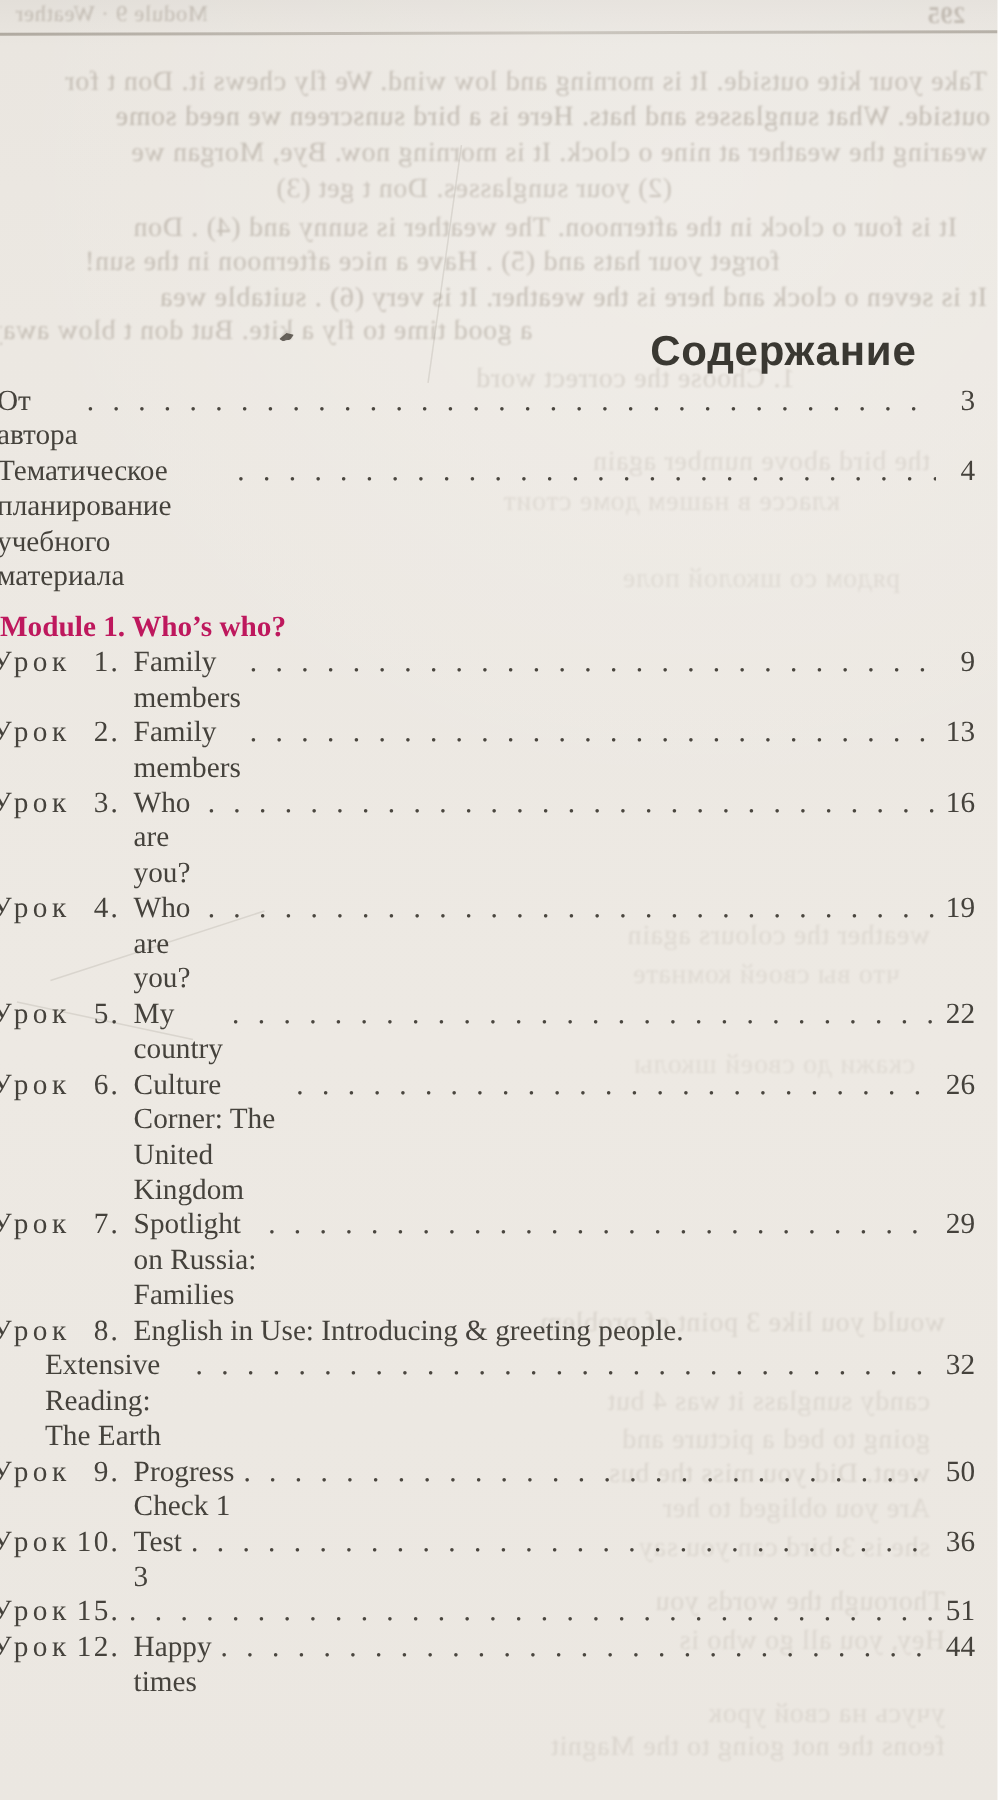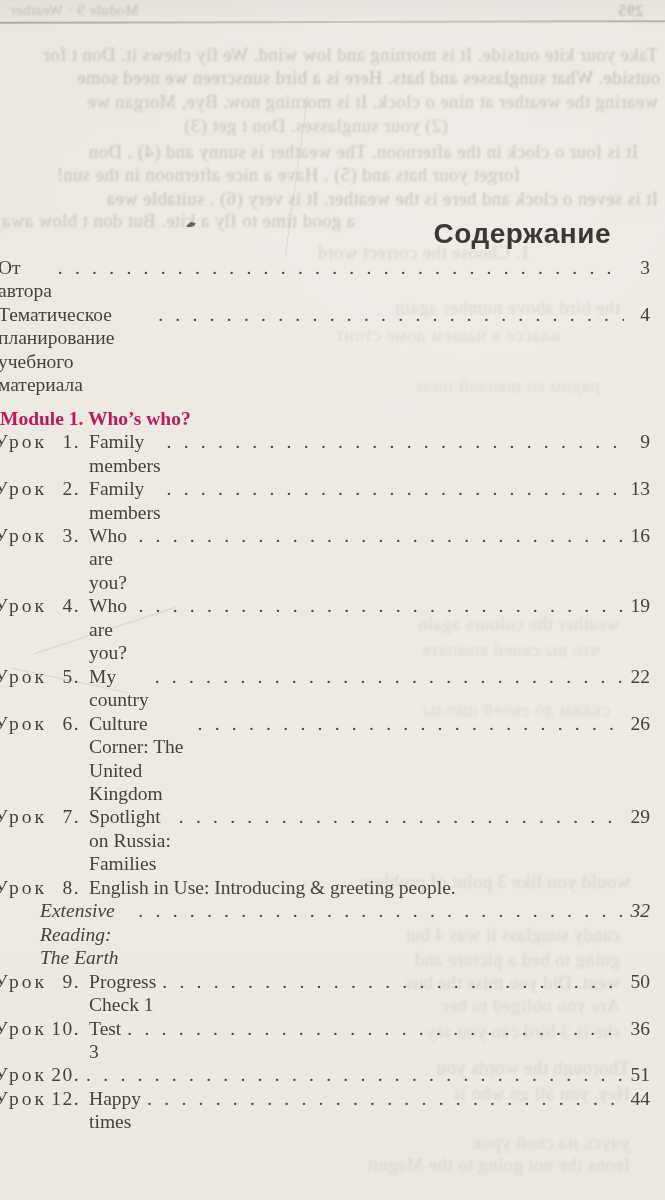--- a/index.html
+++ b/index.html
@@ -40,21 +40,21 @@
     font-family:"Liberation Sans", sans-serif;font-weight:700;
     font-size:28px;letter-spacing:0.5px;color:#3a3832;margin-top:10px;
   }
   .toc{
     position:absolute;top:256px;left:0;right:15px;
     font-size:19.5px;line-height:23.45px;color:#45423c;
   }
   .toc-row{display:flex;align-items:baseline;}
   .toc-row.module{font-weight:700;margin-top:10px;color:#be185d;}
   .toc-row.lesson{margin-left:-6px;}
-  .toc-row.cont{padding-left:40px;font-style:italic;}
+  .toc-row.cont{padding-left:30px;}
   .toc-row.plain{margin-left:-2px;}
   .lw{letter-spacing:3px;}
   .ln{display:inline-block;min-width:31px;text-align:right;letter-spacing:1.5px;margin-left:2px;}
   .lt{margin-left:9px;}
   .dots{flex:1 1 auto;overflow:hidden;white-space:nowrap;margin:0 2px 0 6px;}
   .dots::before{
     content:". . . . . . . . . . . . . . . . . . . . . . . . . . . . . . . . . . . . . . . . . . . . . . . . . . . . . . . . . . . . . . . . . . . . . . . .";
     letter-spacing:2.6px;word-spacing:2.2px;color:#4a463f;
   }
   .pg{min-width:24px;text-align:right;flex:0 0 auto;}
@@ -185,21 +185,21 @@
       </div>
       <div class="toc-row lesson">
         <span class="lw">Урок</span>
         <span class="ln">10.</span>
         <span class="lt">Test 3</span>
         <span class="dots"></span>
         <span class="pg">36</span>
       </div>
       <div class="toc-row lesson">
         <span class="lw">Урок</span>
-        <span class="ln">20.</span>
+        <span class="ln">15.</span>
         <span class="dots"></span>
         <span class="pg">51</span>
       </div>
       <div class="toc-row lesson">
         <span class="lw">Урок</span>
         <span class="ln">12.</span>
         <span class="lt">Happy times</span>
         <span class="dots"></span>
         <span class="pg">44</span>
       </div>

